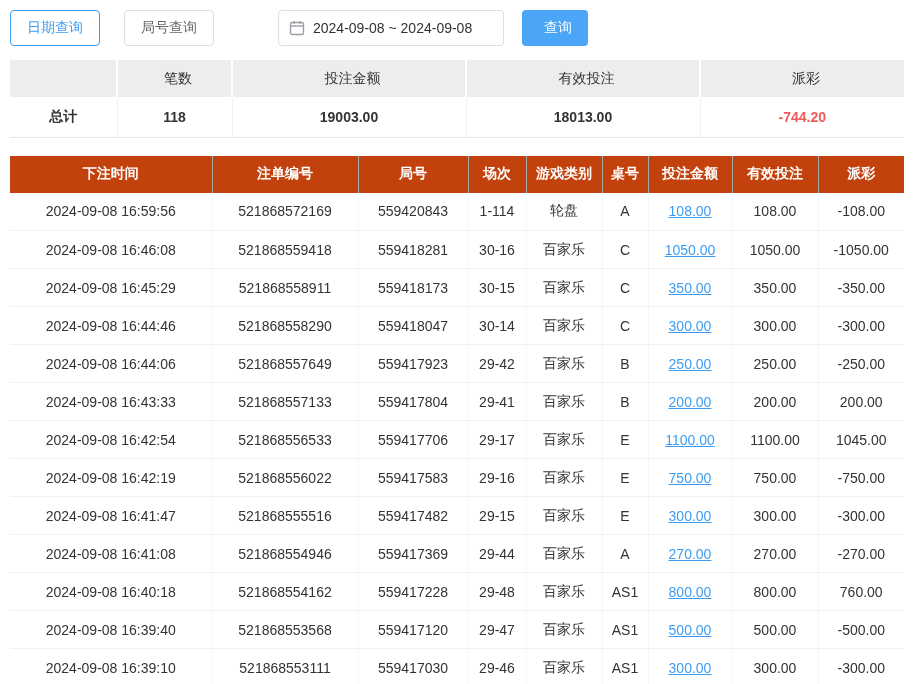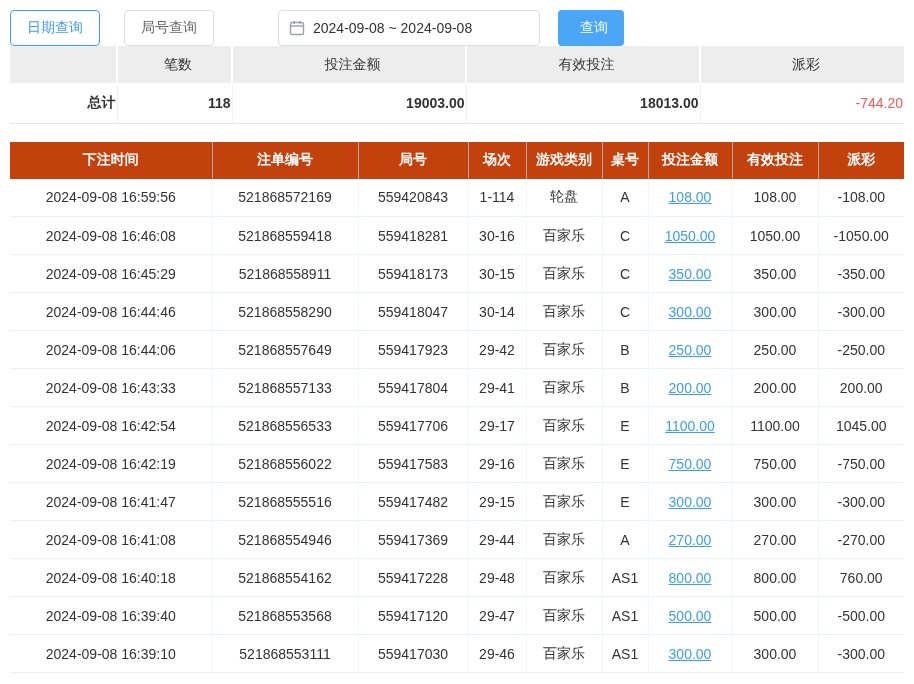--- a/index.html
+++ b/index.html
@@ -6,30 +6,30 @@
   html,body { margin:0; padding:0; }
   body {
     width: 914px; height: 684px; overflow: hidden;
     background: #ffffff;
     font-family: "Liberation Sans", "DejaVu Sans", sans-serif;
     font-size: 14px; color: #333;
   }
   .page { padding: 10px; }
 
   
-  .toolbar { display: flex; align-items: center; }
+  .toolbar { display: flex; align-items: center; margin-bottom: 14px; }
   .btn {
     height: 36px; border-radius: 4px; background: #fff;
     font-size: 14px; cursor: pointer;
     font-family: inherit; display: inline-flex; align-items: center; justify-content: center;
   }
   .btn-outline-blue { border: 1px solid #3d9df2; color: #3d9df2; padding: 0 16px; }
   .btn-outline-gray { border: 1px solid #dcdee2; color: #666; padding: 12px 16px; margin-left: 24px; }
   .date-input {
-    margin-left: 64px; height: 36px; width: 262px;
+    margin-left: 64px; height: 36px; width: 226px;
     border: 1px solid #dcdee2; border-radius: 4px;
     display: flex; align-items: center; padding: 0 10px; gap: 8px;
     color: #333; cursor: pointer;
   }
   .seg-group { display: flex; margin-left: 20px; }
   .btn-seg {
     width: 79px; border: 1px solid #e8e8e8; color: #c3c7cc;
     border-radius: 4px; margin-left: 1px;
   }
   .btn-seg.active { border: 1px solid #3d9df2; color: #3d9df2; z-index: 1; }
@@ -40,25 +40,25 @@
 
   
   table { border-collapse: collapse; table-layout: fixed; width: 894px; }
   .summary-table { margin-bottom: 18px; }
   .summary-table th {
     background: #ededed; height: 37px; font-weight: 400; color: #333;
     border-right: 2px solid #ffffff; text-align: center; padding-left: 8px;
   }
   .summary-table th:last-child { border-right: none; }
   .summary-table td {
-    height: 40px; text-align: right; background: #fff;
+    height: 40px; text-align: center; background: #fff;
     border-bottom: 1px solid #e6e6e6; border-right: 1px solid #f2f2f2;
     font-weight: 700;
   }
-  .summary-table td:last-child { border-right: none; font-weight: 400; }
+  .summary-table td:last-child { border-right: none; font-weight: 700; }
 
   
   .bet-table thead th {
     background: #c2410c; color: #ffffff; font-weight: 700;
     height: 37px; text-align: center; border-right: 1px solid #a9a9a9; margin-top: 16px;
   }
   .bet-table thead th:last-child { border-right: none; }
   .bet-table tbody td {
     height: 38px; text-align: center; color: #333;
     border-bottom: 1px solid #eaf1f8; border-right: 1px solid #f3f7fb;

